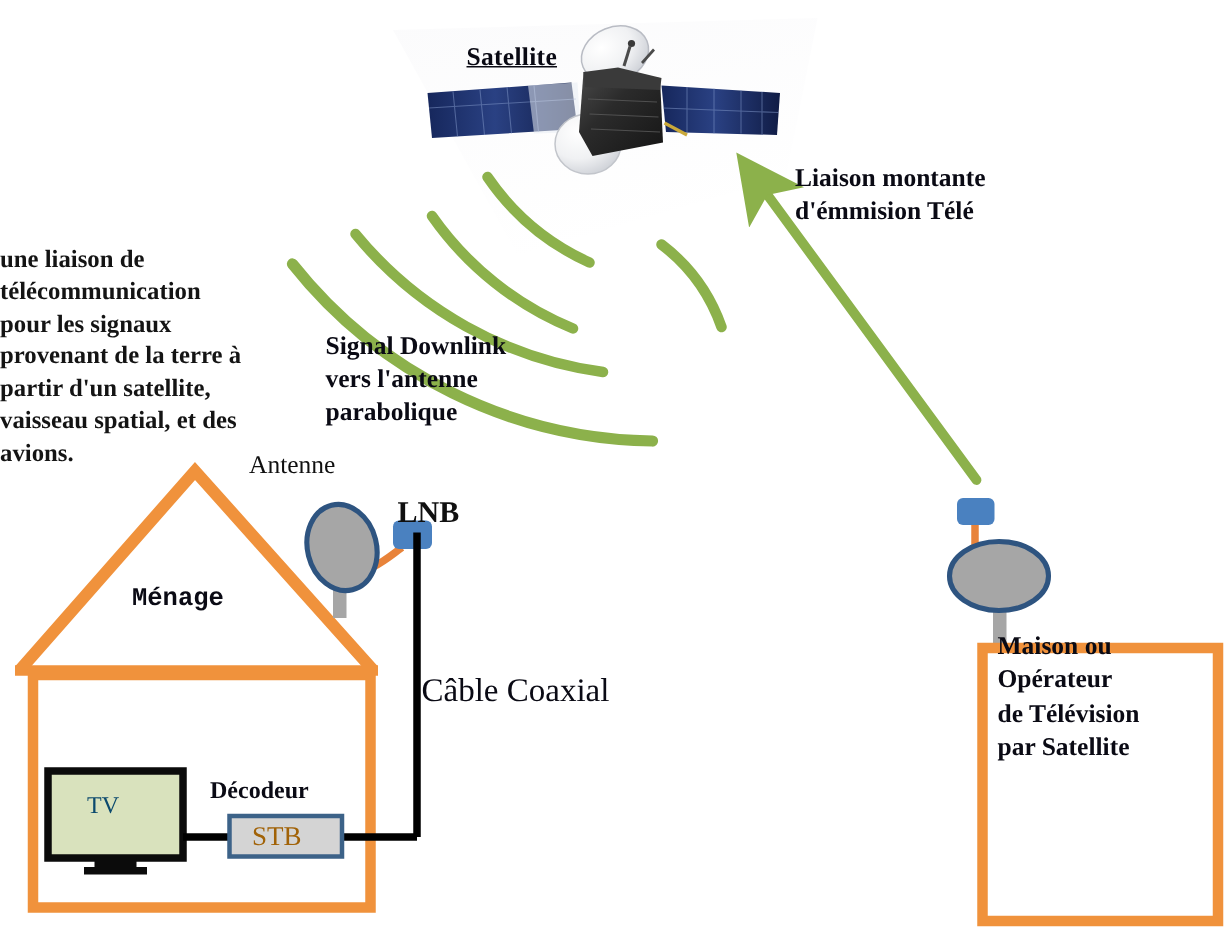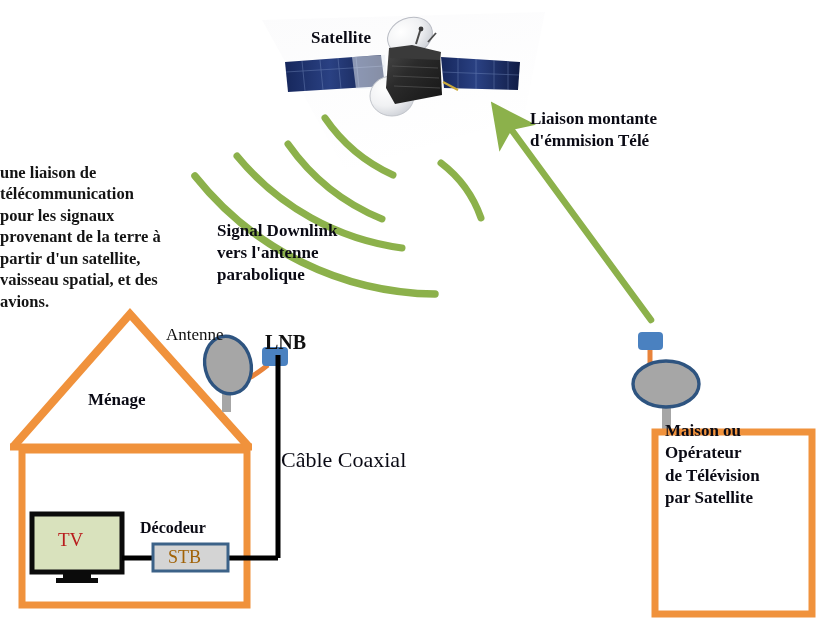--- a/index.html
+++ b/index.html
@@ -35,44 +35,46 @@
     line-height: 1.30;
     font-family: "Liberation Serif", "DejaVu Serif", serif;
     color: #141414;
   }
 
   #satellite-label {
     left: 311px; top: 28px;
     font-size: 17px;
     font-weight: bold;
     letter-spacing: .2px;
+    text-decoration: underline;
   }
 
   #downlink-label {
     left: 217px; top: 220px;
     font-size: 17px;
     font-weight: bold;
     line-height: 1.30;
   }
 
   #uplink-label {
     left: 530px; top: 108px;
     font-size: 17px;
     font-weight: bold;
     line-height: 1.32;
   }
 
   #menage-label {
     left: 88px; top: 390px;
     font-size: 17px;
     font-weight: bold;
+    font-family: Liberation Mono, monospace;
   }
 
   #antenne-label {
-    left: 166px; top: 325px;
+    left: 166px; top: 300px;
     font-size: 17px;
     font-weight: normal;
     color: #101010;
     text-align: center;
   }
 
   #lnb-label {
     left: 265px; top: 331px;
     font-size: 20px;
     font-weight: bold;
@@ -86,23 +88,23 @@
   }
 
   #decodeur-label {
     left: 140px; top: 519px;
     font-size: 16px;
     font-weight: bold;
   }
 
   #tv-label {
     left: 58px; top: 529px;
-    font-size: 19px;
+    font-size: 16px;
     font-weight: normal;
-    color: #b91c1c;
+    color: #0c4a6e;
   }
 
   #stb-label {
     left: 168px; top: 547px;
     font-size: 18px;
     font-weight: normal;
     color: #a16207;
   }
 
   #operator-label {

